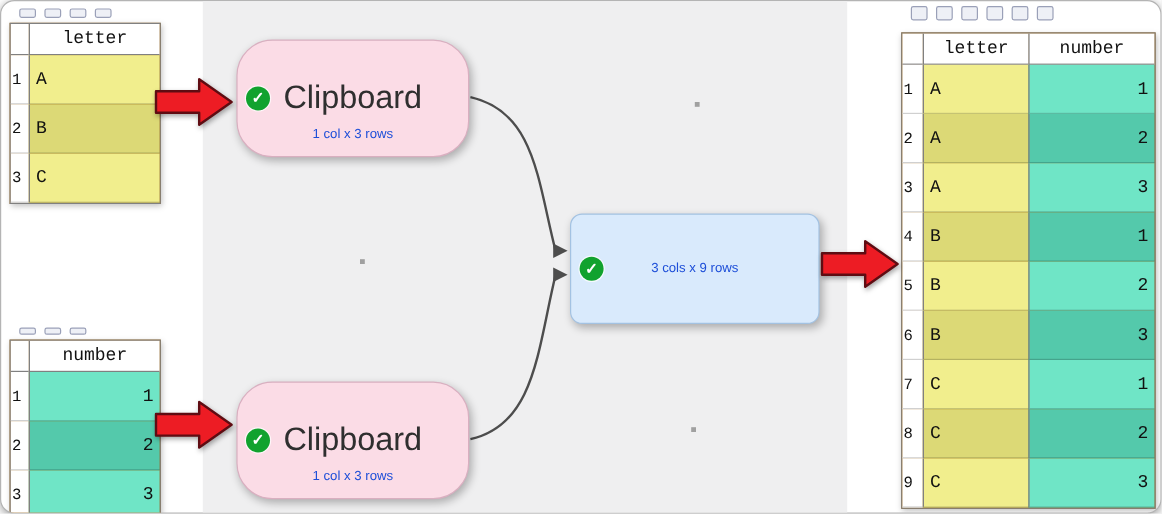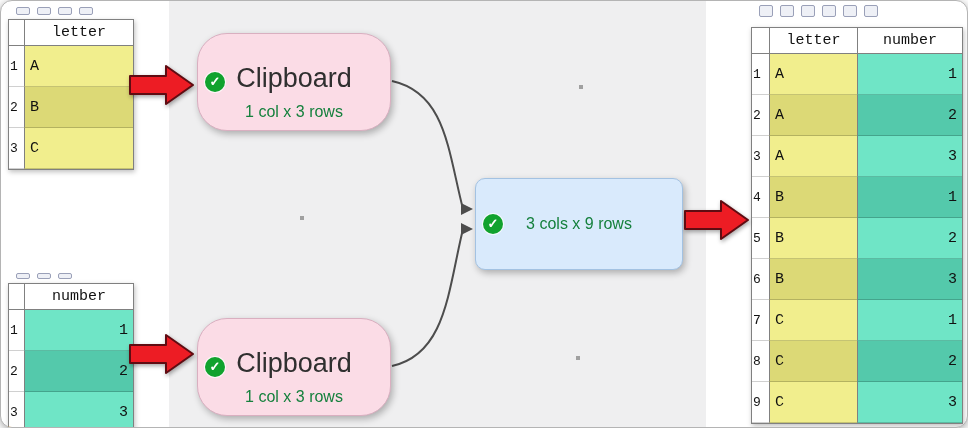--- a/index.html
+++ b/index.html
@@ -16,21 +16,21 @@
   .dot { position: absolute; width: 4px; height: 4px; background: #a0a0a0; }
 
   .connectors { position: absolute; left: 0; top: 0; width: 537px; height: 428px; }
 
   .node {
     position: absolute; display: flex; flex-direction: column;
     align-items: center; justify-content: center; gap: 9px;
     box-shadow: 2px 3px 7px rgba(0,0,0,.28);
   }
   .node .title { font-size: 27px; color: #2f2f2f; margin-top: 19px; }
-  .node .subtitle { font-size: 16px; color: #15803d; }
+  .node .subtitle { font-size: 11px; color: #1d4ed8; }
   .node-pink { background: #fbdce6; border: 1px solid #d9afc0; border-radius: 30px; }
   .node-blue { background: #d9eafc; border: 1px solid #a3c2e2; border-radius: 10px; }
 
   #clipboard-top   { left: 28px;  top: 32px;  width: 194px; height: 98px; }
   #clipboard-bottom{ left: 28px;  top: 317px; width: 194px; height: 98px; }
   #cross-node      { left: 306px; top: 177px; width: 208px; height: 92px; }
 
   .check {
     position: absolute; left: 7px; top: 50%; transform: translateY(-50%);
     width: 20px; height: 20px; border-radius: 50%;

